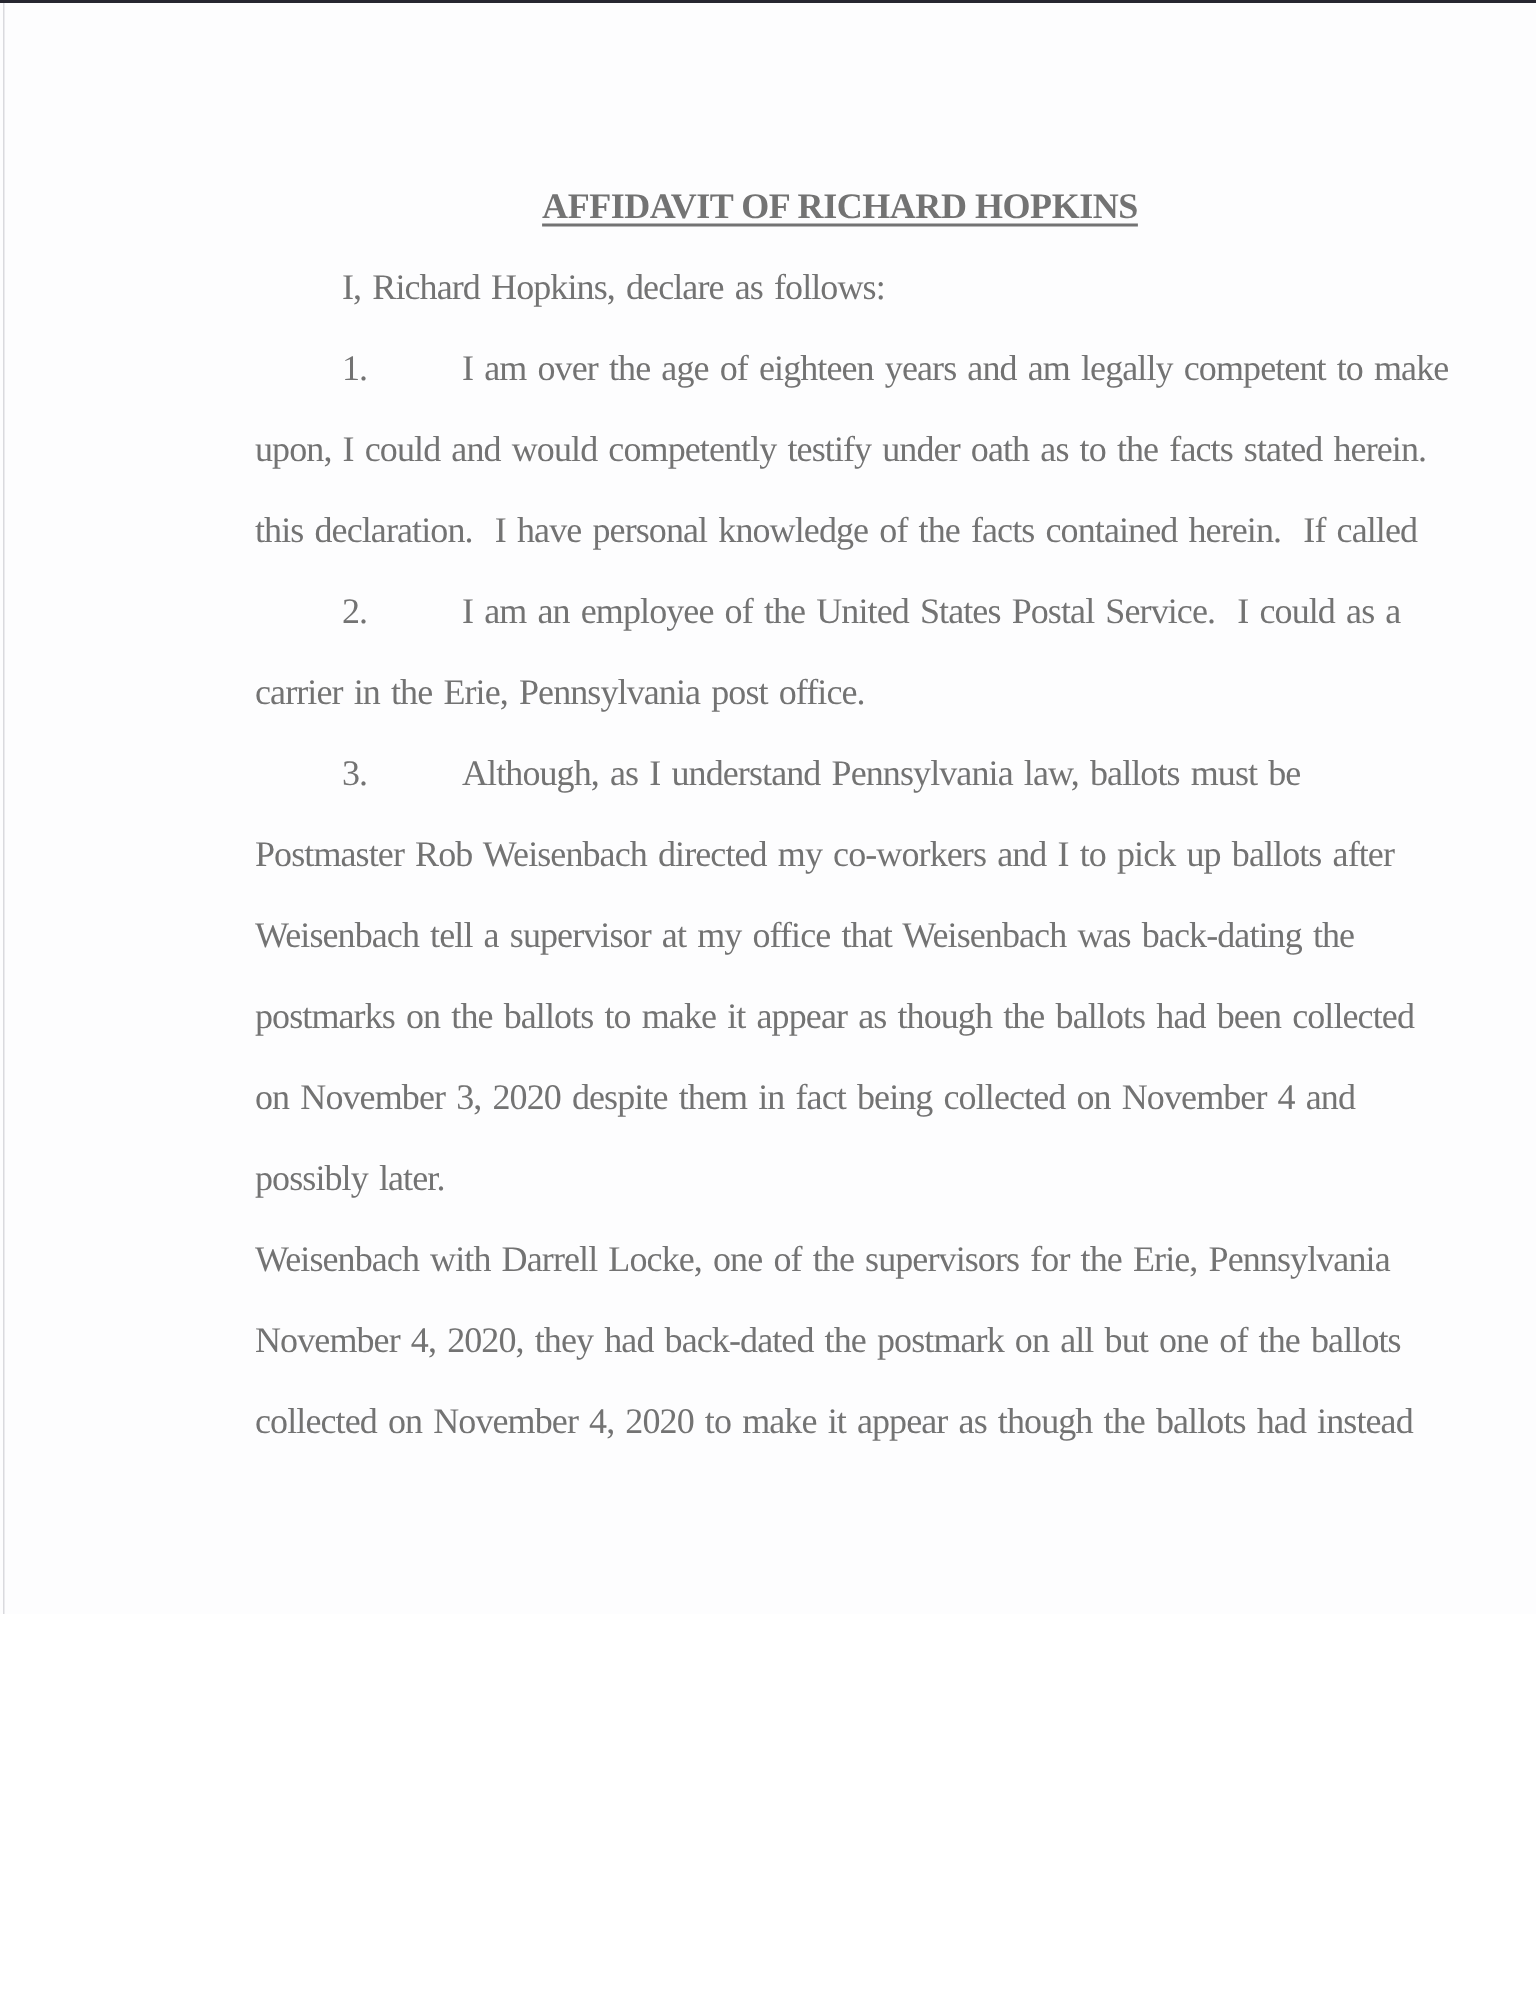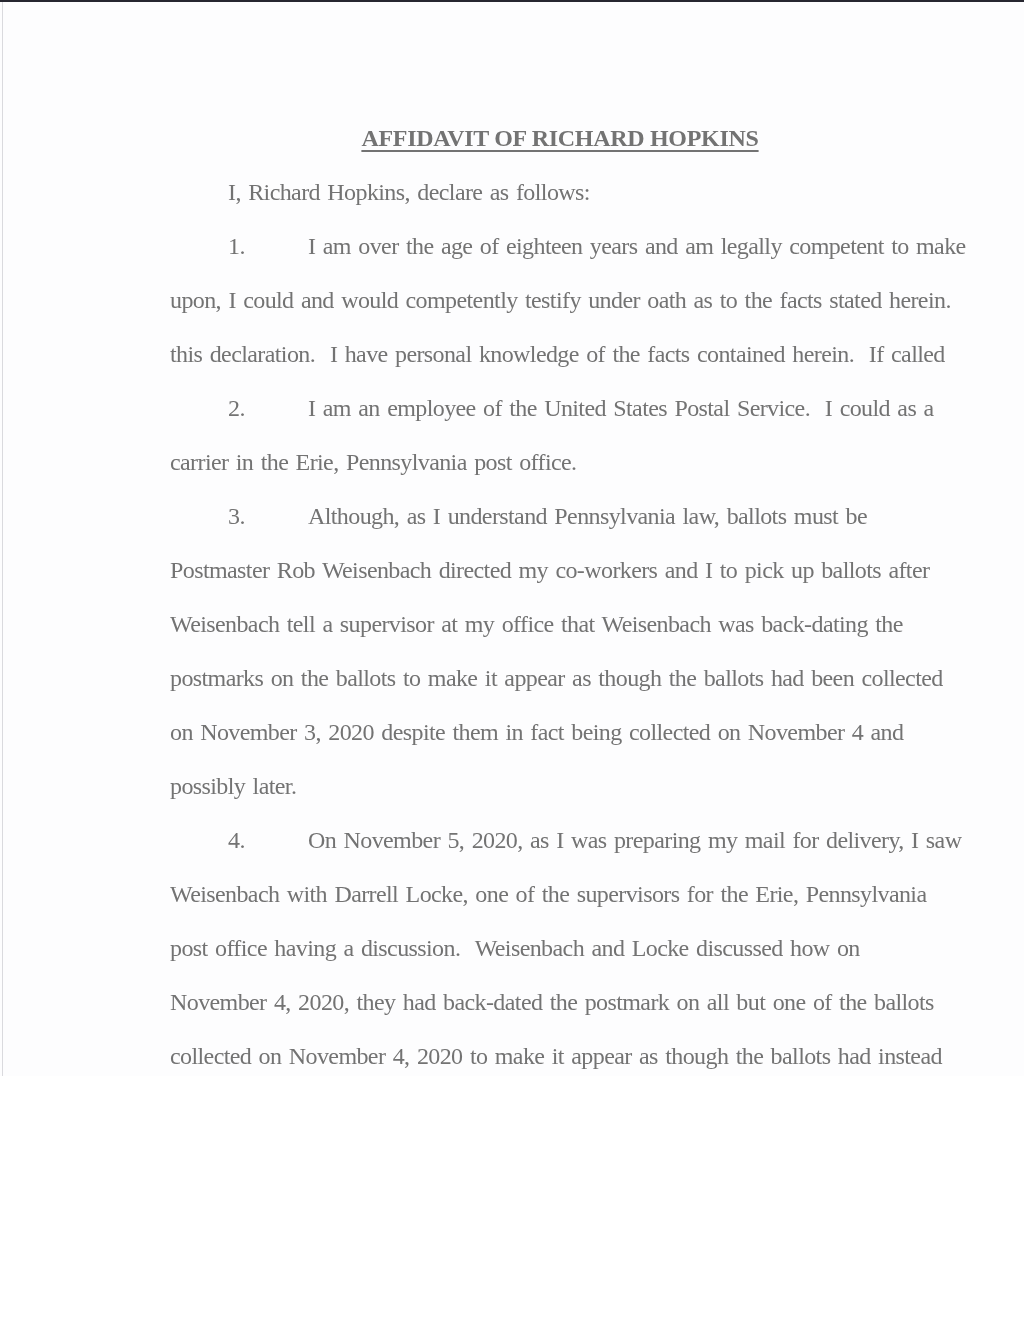--- a/index.html
+++ b/index.html
@@ -99,23 +99,21 @@
     <div class="line numbered"><span class="pnum">2.</span><span>I am an employee of the United States Postal Service.  I could as a</span></div>
     <div class="line">carrier in the Erie, Pennsylvania post office.</div>
 
     <div class="line numbered"><span class="pnum">3.</span><span>Although, as I understand Pennsylvania law, ballots must be</span></div>
     <div class="line">Postmaster Rob Weisenbach directed my co-workers and I to pick up ballots after</div>
     <div class="line">Weisenbach tell a supervisor at my office that Weisenbach was back-dating the</div>
     <div class="line">postmarks on the ballots to make it appear as though the ballots had been collected</div>
     <div class="line">on November 3, 2020 despite them in fact being collected on November 4 and</div>
     <div class="line">possibly later.</div>
 
-    <div class="line numbered"><span class="pnum">4.</span><span>On November 5, 2020, as I was preparing my mail for delivery, I saw</span></div>
     <div class="line">Weisenbach with Darrell Locke, one of the supervisors for the Erie, Pennsylvania</div>
-    <div class="line">post office having a discussion.  Weisenbach and Locke discussed how on</div>
     <div class="line">November 4, 2020, they had back-dated the postmark on all but one of the ballots</div>
     <div class="line">collected on November 4, 2020 to make it appear as though the ballots had instead</div>
   </div>
 
   <div class="footer-case-row">
     <div class="case-spacer"></div>
     <div class="case-label">Case No.</div>
     <div class="case-blank"></div>
   </div>
   <div class="footer-title">AFFIDAVIT OF RICHARD HOPKINS</div>

